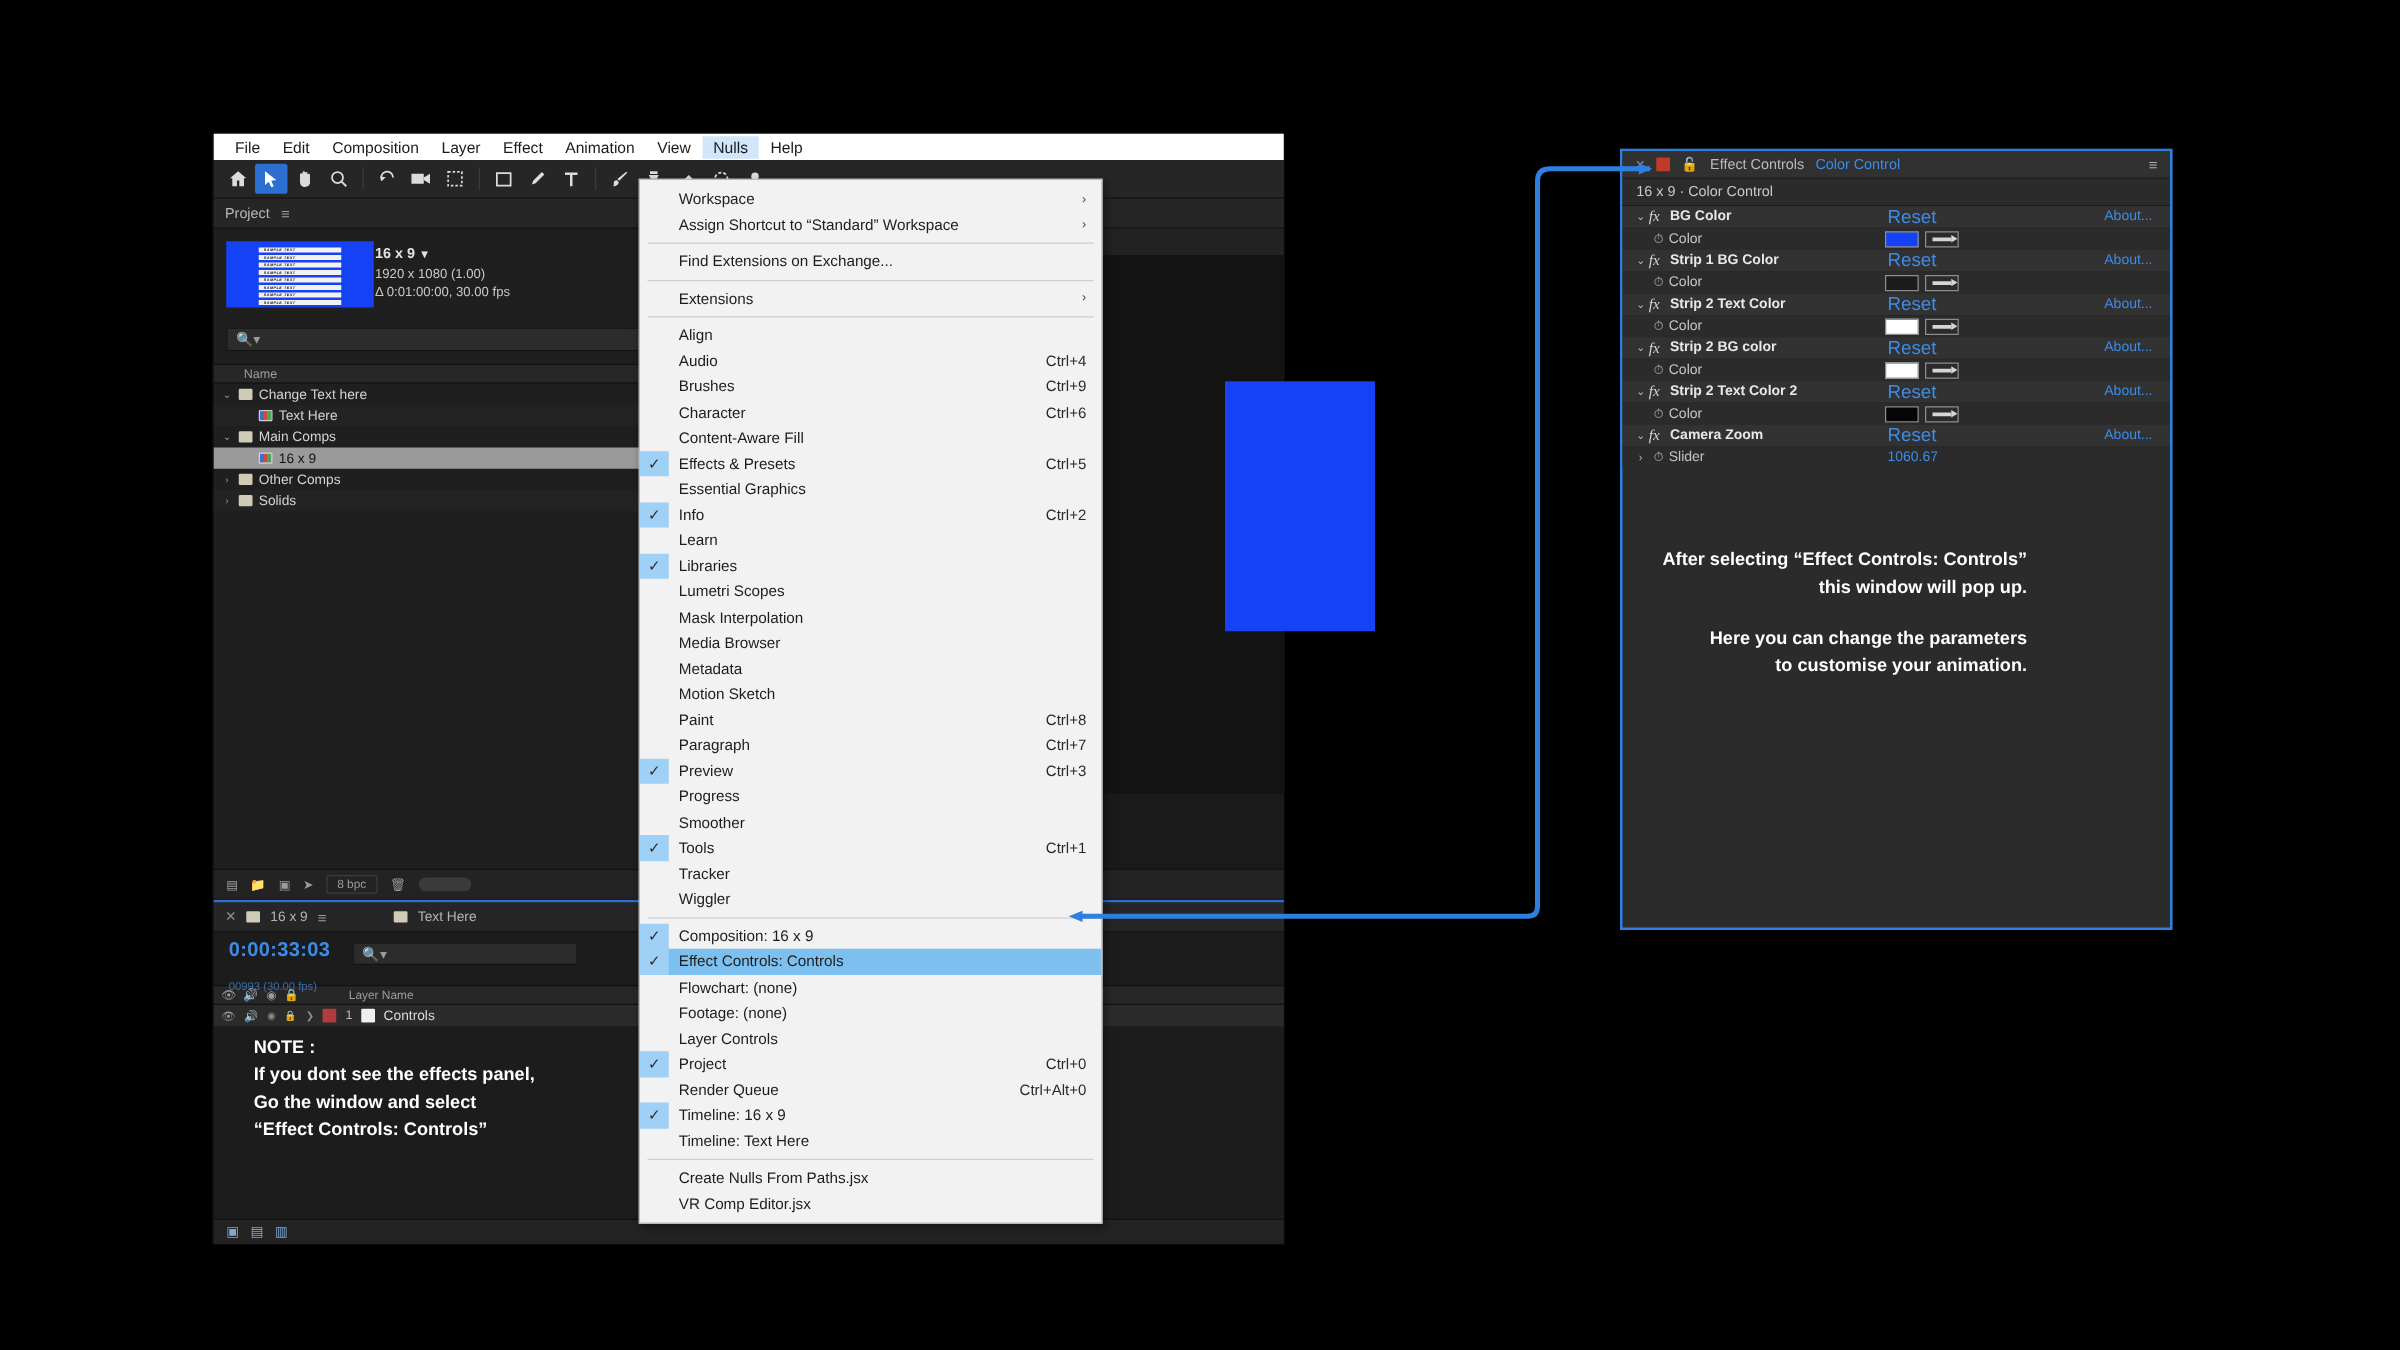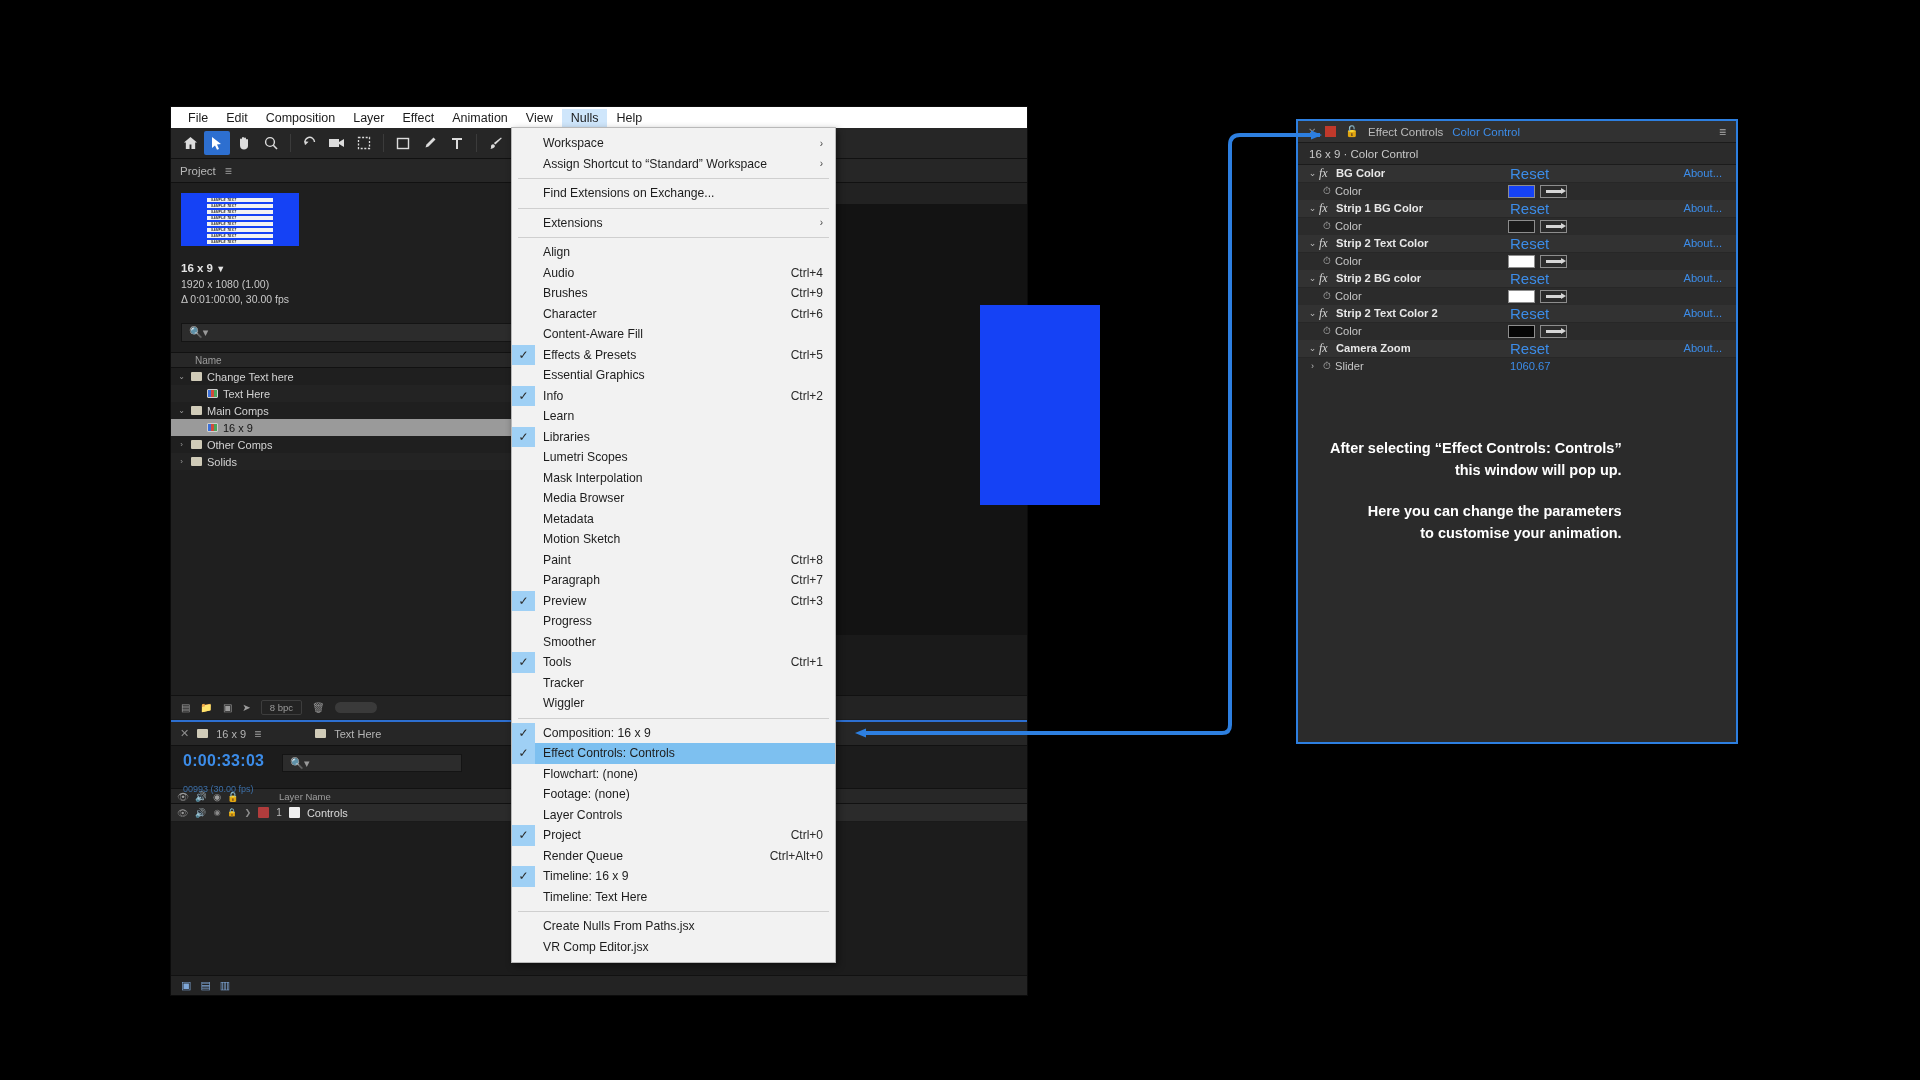--- a/index.html
+++ b/index.html
@@ -44,21 +44,21 @@
     padding-left: 9px; font-size: 11.5px; color: #b8b8b8; gap: 9px;
     border-bottom: 1px solid #111;
   }
   .hamburger { font-size: 12px; color: #a0a0a0; }
 
   
   .project-panel {
     position: absolute; left: 0; top: 52px; width: 488px; height: 560px;
     background: #1f1f1f; border-right: 1px solid #111;
   }
-  .proj-header { display: flex; padding: 10px 10px 8px 10px; gap: 12px; flex-direction: column; }
+  .proj-header { display: flex; padding: 10px 10px 8px 10px; gap: 1px; }
   .proj-thumb {
     width: 118px; height: 53px; background: #1542f5; position: relative; overflow: hidden;
     flex: 0 0 auto;
   }
   .proj-thumb .strip {
     position: absolute; left: 26px; width: 66px; height: 4px; background: #f2f2f2;
   }
   .proj-thumb .strip i {
     position:absolute; left:4px; top:0px; font-size:3px; color:#111; font-weight:700;
     letter-spacing:.4px; line-height:4px;
@@ -167,21 +167,21 @@
     font-weight: 700; line-height: 1.52;
   }
   .ae-footer {
     position:absolute; bottom:0; left:0; right:0; height: 20px; background:#232323;
     border-top:1px solid #111; display:flex; align-items:center; gap:9px; padding-left:10px;
     color:#7fa7d8; font-size:11px;
   }
 
   
   .dropdown {
-    position: absolute; left: 511px; top: 127px; width: 325px;
+    position: absolute; left: 511px; top: 143px; width: 371px;
     background: #f2f2f2; border: 1px solid #b9b9b9;
     box-shadow: 2px 3px 7px rgba(0,0,0,.45);
     padding: 5px 0 5px 0; z-index: 40;
   }
   .dd-item {
     height: 20.5px; display: flex; align-items: center; font-size: 12.2px; color: #1d1d1d;
     padding-right: 12px; position: relative;
   }
   .dd-check {
     width: 23px; height: 20.5px; flex: 0 0 auto; display:flex; align-items:center;
@@ -509,20 +509,26 @@
       <div class="tl-parentcol">
         <div class="tl-parent-head">Parent &amp; Link</div>
         <div class="tl-parent-row">
           <span style="font-size:11px;color:#a9a9a9">⚛</span>
           <span class="select-box">
             <span>None</span>
             <span style="font-size:8px">▼</span>
           </span>
         </div>
       </div>
+      <div class="note-block">
+        <div>NOTE :</div>
+        <div>If you dont see the effects panel,</div>
+        <div>Go the window and select</div>
+        <div>“Effect Controls: Controls”</div>
+      </div>
       <div class="ae-footer">
         <span>▣</span>
         <span>▤</span>
         <span>▥</span>
       </div>
     </div>
   </div>
 
   <div class="dropdown">
     <div id="dd-list">

